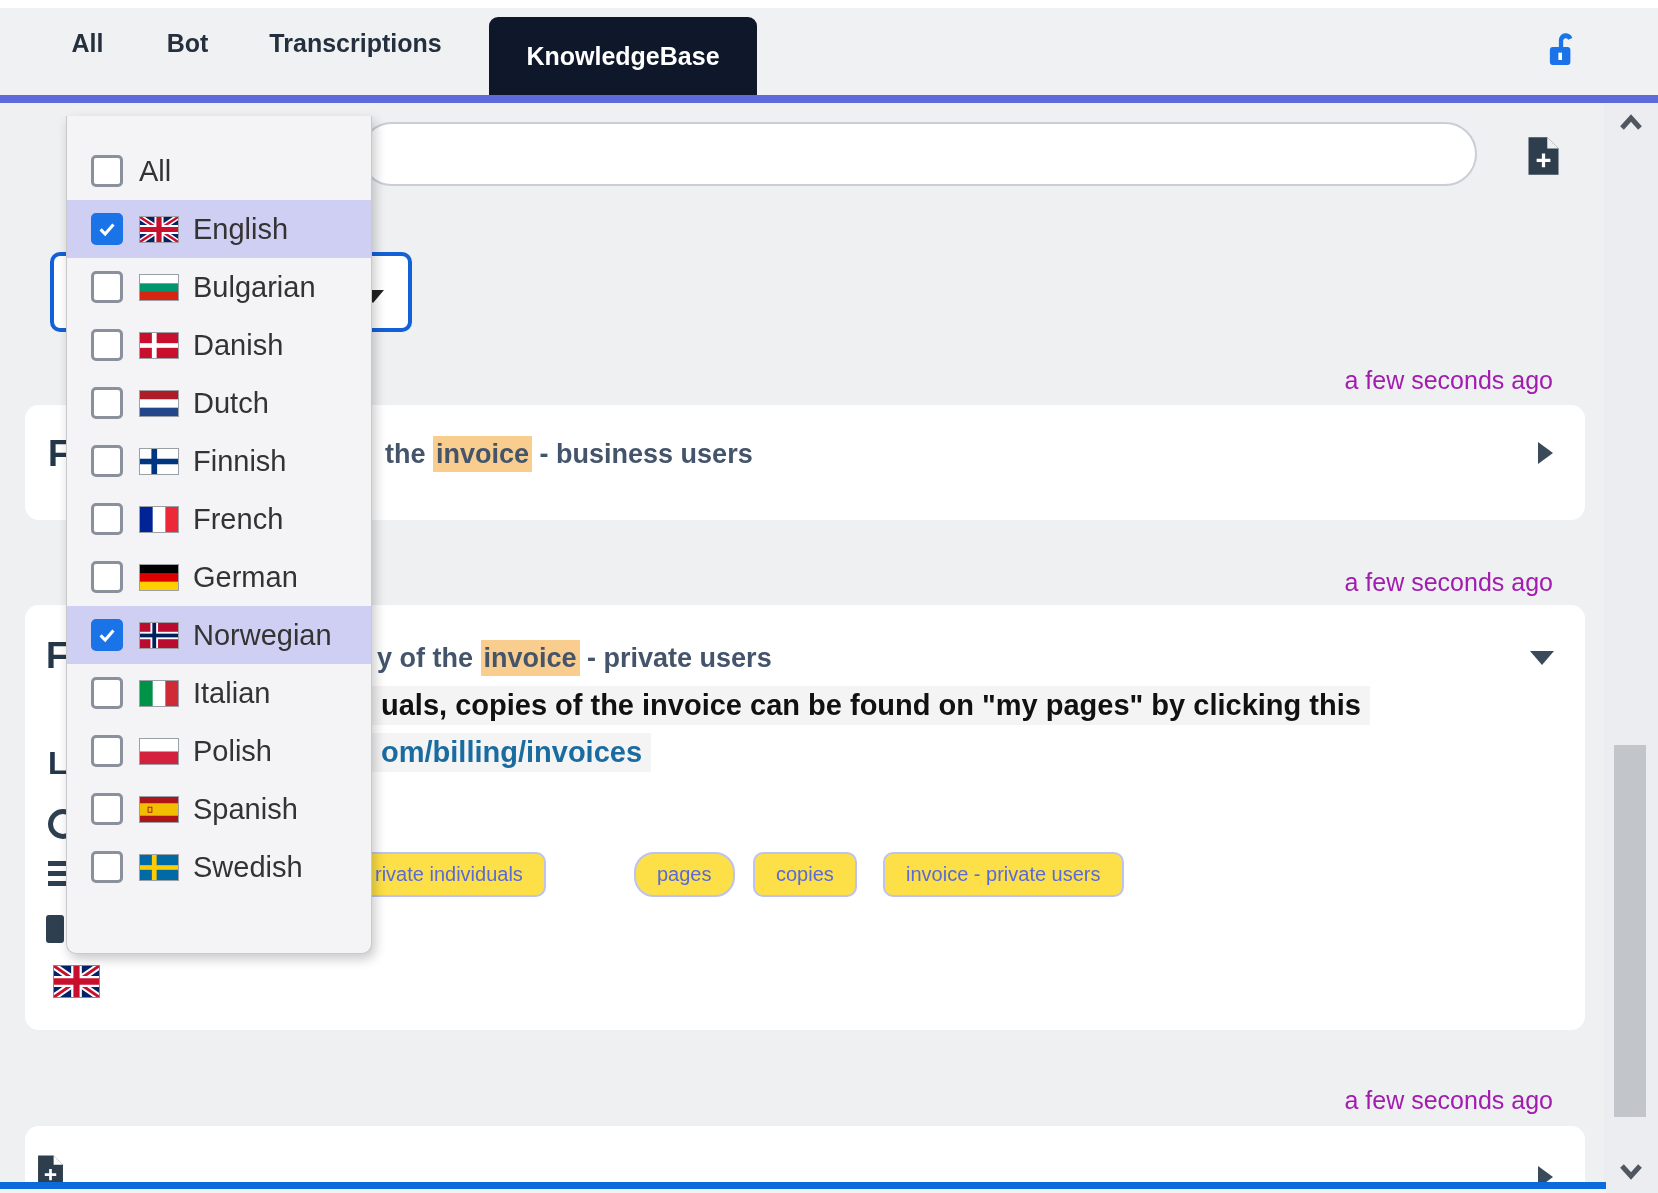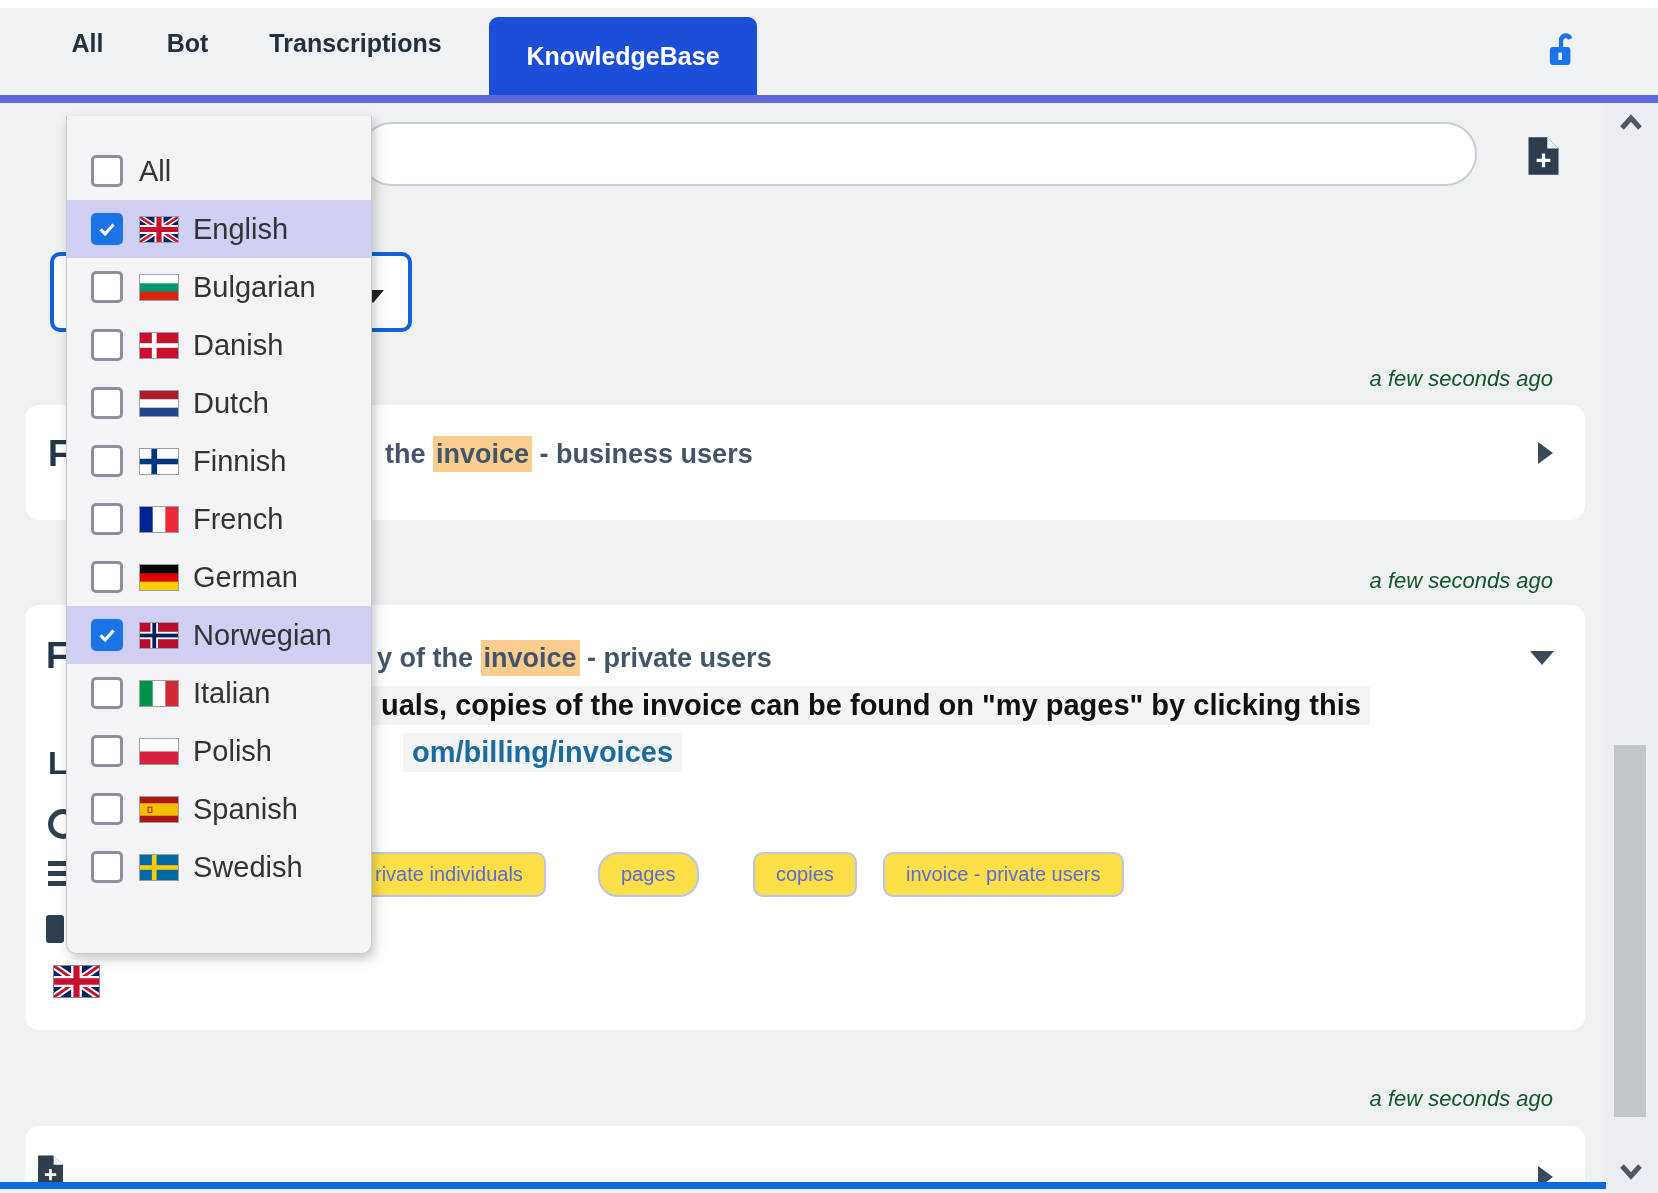--- a/index.html
+++ b/index.html
@@ -6,21 +6,21 @@
   #stage{position:relative;width:1658px;height:1193px;overflow:hidden;background:#fff;}
 
   
   .tabbar{position:absolute;left:0;top:8px;width:1658px;height:87px;background:#f0f1f3;}
   .topline{position:absolute;left:0;top:95px;width:1658px;height:8px;background:#5c6bd9;z-index:6;}
   .tab{position:absolute;top:0;height:87px;display:flex;align-items:center;justify-content:center;
        font-size:25px;font-weight:700;color:#24303e;cursor:pointer;}
   .tab.t0{left:40px;width:95px;}
   .tab.t1{left:140px;width:95px;}
   .tab.t2{left:248px;width:215px;}
-  .tab.active{left:489px;width:268px;top:17px;height:78px;background:#1d4ed8;color:#fff;
+  .tab.active{left:489px;width:268px;top:17px;height:78px;background:#0f172a;color:#fff;
        border-radius:9px 9px 0 0;}
   .lockwrap{position:absolute;left:1543px;top:28px;width:40px;height:46px;cursor:pointer;}
 
   
   .content-bg{position:absolute;left:0;top:103px;width:1658px;height:1090px;background:#eef0f2;}
 
   
   .search{position:absolute;left:360px;top:122px;width:1117px;height:64px;background:#fff;
       border:2px solid #c9ced6;border-radius:34px;font-size:26px;padding:0 28px;box-sizing:border-box;
       color:#333;outline:none;}
@@ -47,41 +47,41 @@
   .cb{width:26px;height:26px;border:3px solid #8b919c;border-radius:5px;background:#fff;
       box-sizing:content-box;flex:0 0 auto;}
   .cb.on{border-color:#1b73e8;background:#1b73e8;display:flex;align-items:center;justify-content:center;}
   .flag{width:40px;height:27px;margin-left:16px;flex:0 0 auto;border:1px solid #9aa0a6;box-sizing:border-box;
       display:inline-block;overflow:hidden;}
   .flag svg{display:block;}
   .opt .lbl{margin-left:14px;font-size:29px;color:#333;}
   .opt.noflag .lbl{margin-left:16px;}
 
   
-  .ts{position:absolute;right:105px;font-size:22px;color:#14532d;font-style:italic;}
+  .ts{position:absolute;right:105px;font-size:25px;color:#a21caf;}
 
   
   .card{position:absolute;left:25px;width:1560px;background:#fff;border-radius:14px;z-index:1;}
   .card1{top:405px;height:115px;}
   .card2{top:605px;height:425px;}
   .card3{top:1126px;height:62px;border-radius:14px 14px 0 0;}
   .cardtitle{position:absolute;font-size:27px;font-weight:600;color:#44546b;white-space:nowrap;}
   .hl-orange{background:#f9cd8d;padding:3px 3px;}
   .chev-right{position:absolute;width:0;height:0;border-top:11px solid transparent;
       border-bottom:11px solid transparent;border-left:15px solid #3b4a59;cursor:pointer;}
   .chev-down{position:absolute;width:0;height:0;border-left:12px solid transparent;
       border-right:12px solid transparent;border-top:14px solid #3b4a59;cursor:pointer;}
   .bodytext{position:absolute;font-size:29px;font-weight:700;color:#111;background:#f4f4f4;
       padding:3px 9px;white-space:nowrap;}
   .linktext{position:absolute;font-size:29px;font-weight:700;color:#1a6b9f;background:#f4f4f4;
       padding:3px 9px;white-space:nowrap;cursor:pointer;text-decoration:none;}
   .chip{position:absolute;top:247px;font-size:20px;color:#5a6ad8;background:#fde047;
       border:2px solid #bcc3ef;border-radius:10px;padding:9px 21px;white-space:nowrap;cursor:pointer;}
   .card2 .chip:nth-child(1){left:327px;}
-  .card2 .chip:nth-child(2){left:573px;border-radius:20px;}
+  .card2 .chip:nth-child(2){left:609px;border-radius:20px;}
   .card2 .chip:nth-child(3){left:728px;}
   .card2 .chip:nth-child(4){left:858px;}
   .cardflag{position:absolute;left:28px;top:360px;width:47px;height:33px;border:1px solid #888;
       box-sizing:border-box;overflow:hidden;}
   .cardflag svg{display:block;}
 
   
   .frag{position:absolute;color:#24364a;font-weight:800;z-index:1;}
   .fragF{font-size:36px;}
   .fragL{font-size:32px;}
@@ -162,21 +162,21 @@
         <span></span>
         <span></span>
         <span></span>
       </div>
     <div class="frag fragblock" style="left:21px;top:310px;"></div>
 
     <div class="cardtitle" style="left:352px;top:38px;"><span>y of the </span><span class="hl-orange">invoice</span><span> - private users</span></div>
     <div class="chev-down" style="left:1505px;top:46px;"></div>
 
     <div class="bodytext" style="left:347px;top:81px;">uals, copies of the invoice can be found on "my pages" by clicking this</div>
-    <a class="linktext" style="left:347px;top:128px;margin-left:31px;">om/billing/invoices</a>
+    <a class="linktext" style="left:347px;top:128px;">om/billing/invoices</a>
 
     <div id="tagrow">
         <span class="chip">rivate individuals</span>
         <span class="chip">pages</span>
         <span class="chip">copies</span>
         <span class="chip">invoice - private users</span>
       </div>
 
     <div class="cardflag" id="cardflag">
         <svg width="45" height="31" viewBox="0 0 40 27" preserveAspectRatio="none">

